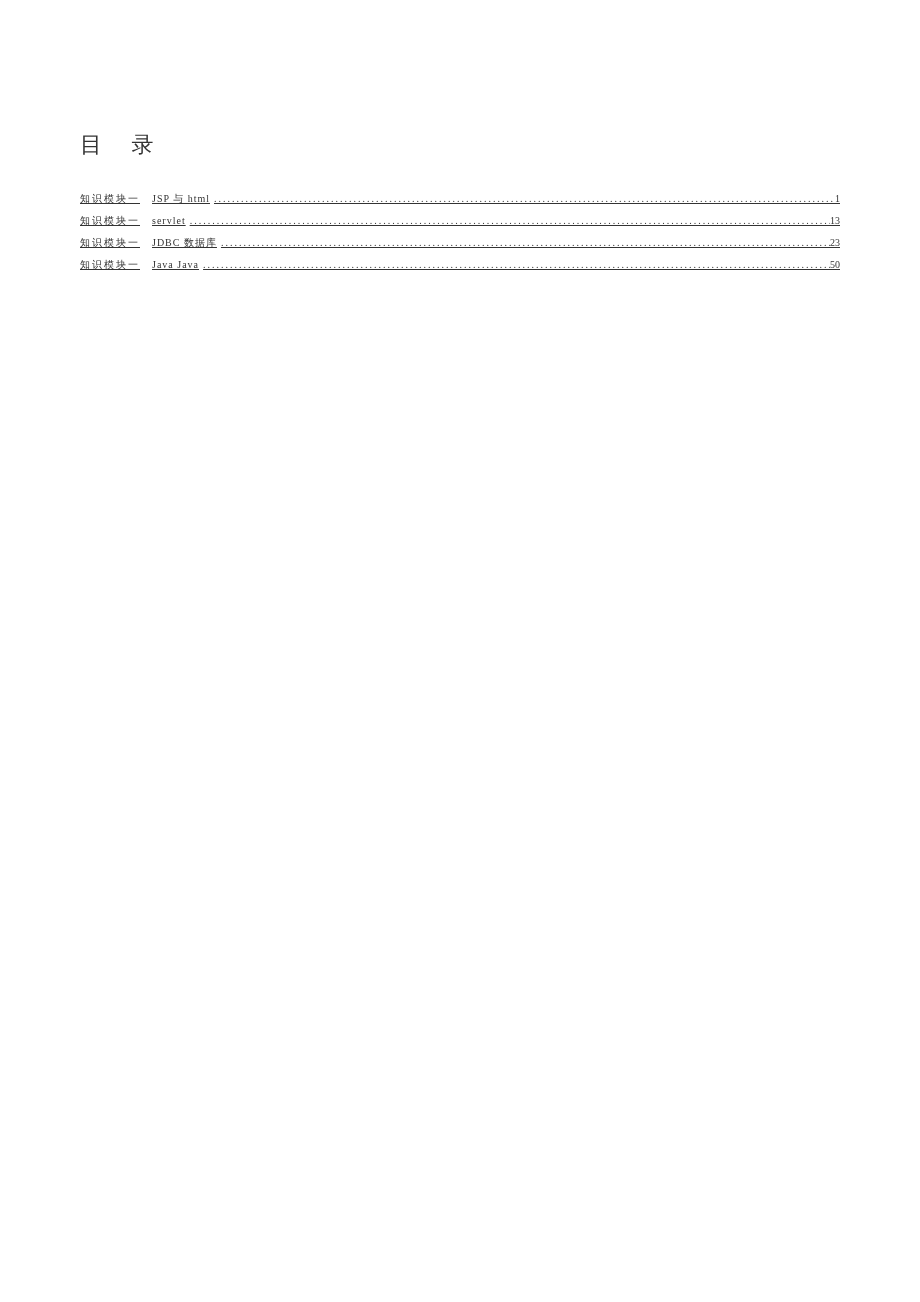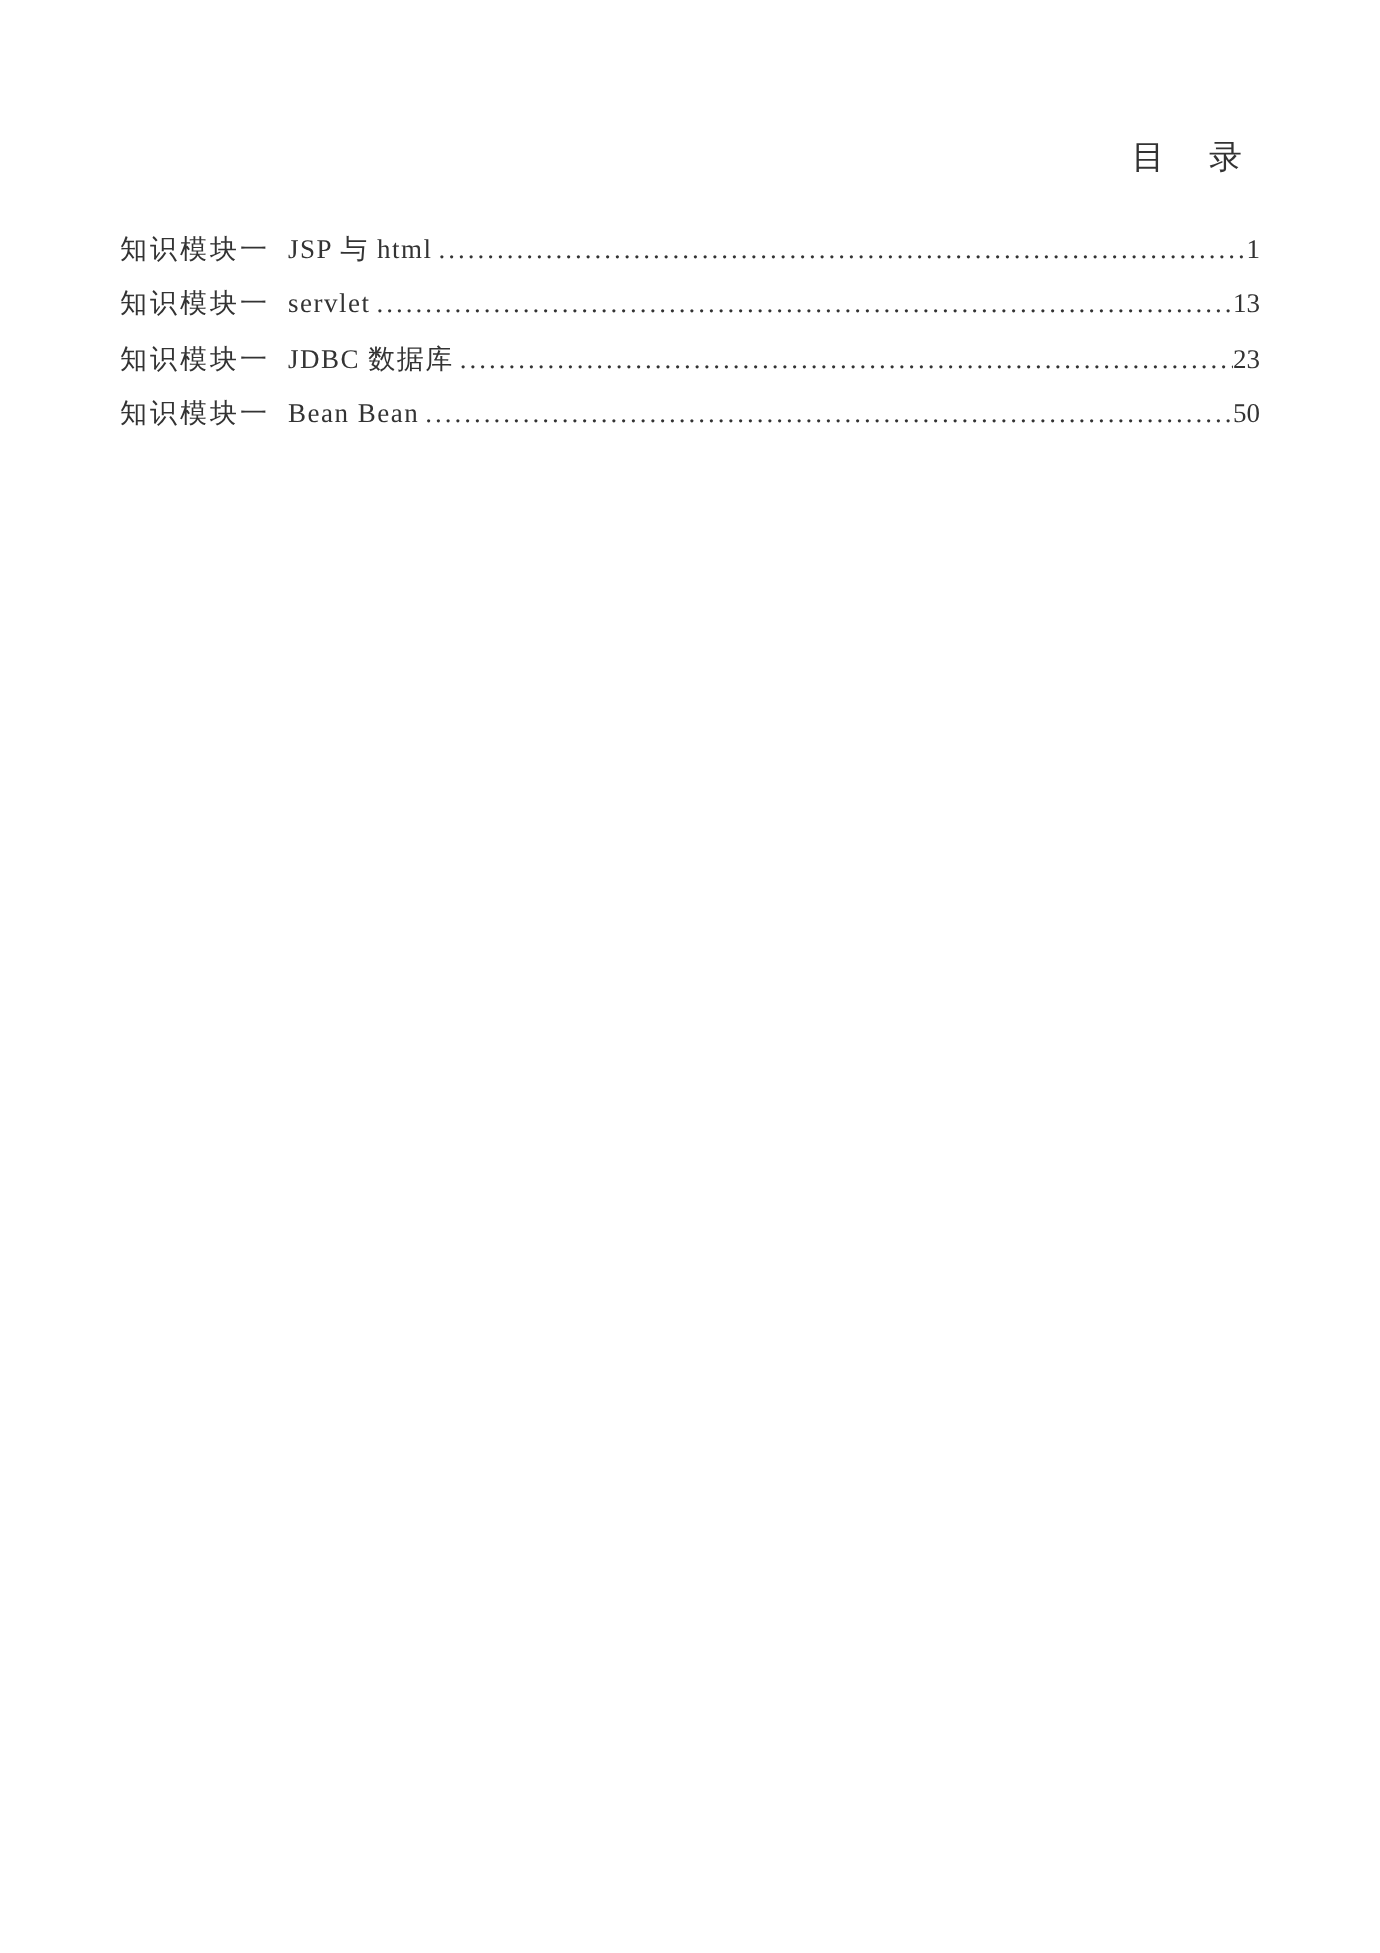--- a/index.html
+++ b/index.html
@@ -9,30 +9,32 @@
     }
     body {
       width: 920px;
       height: 1302px;
       background: #ffffff;
       font-family: "SimSun", "宋体", serif;
       color: #333;
       padding: 90px 80px 0 80px;
     }
     .title {
-      text-align: right;
+      text-align: left;
       font-size: 22px;
       font-weight: normal;
       letter-spacing: 12px;
       margin-bottom: 30px;
       color: #333;
+      margin-top: 40px;
     }
     .toc {
-      font-size: 18px;
+      font-size: 10px;
       line-height: 1.8;
+      text-decoration: underline;
     }
     .toc-row {
       display: flex;
       align-items: baseline;
       margin-bottom: 4px;
     }
     .toc-module {
       white-space: nowrap;
       letter-spacing: 2px;
     }
@@ -72,17 +74,17 @@
     <span class="toc-page">13</span>
   </div>
   <div class="toc-row">
     <span class="toc-module">知识模块一</span>
     <span class="toc-topic">JDBC 数据库</span>
     <span class="toc-dots">..................................................................................................................................................</span>
     <span class="toc-page">23</span>
   </div>
   <div class="toc-row">
     <span class="toc-module">知识模块一</span>
-    <span class="toc-topic">Bean Bean</span>
+    <span class="toc-topic">Java Java</span>
     <span class="toc-dots">..................................................................................................................................................</span>
     <span class="toc-page">50</span>
   </div>
 </div>
 
 </body></html>

